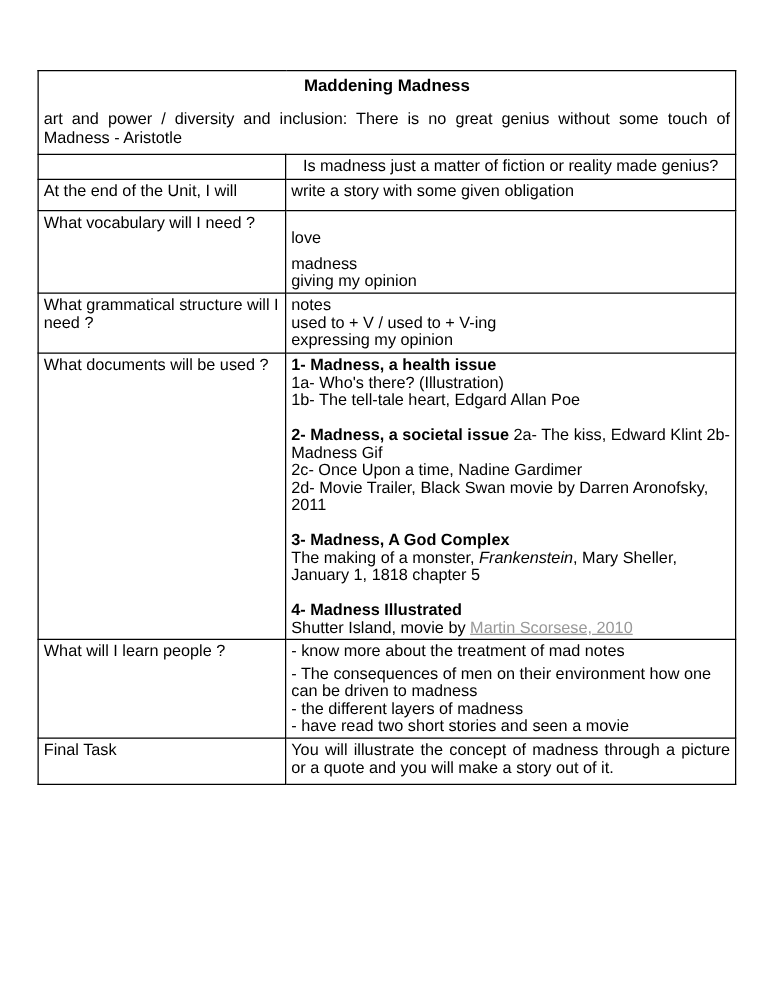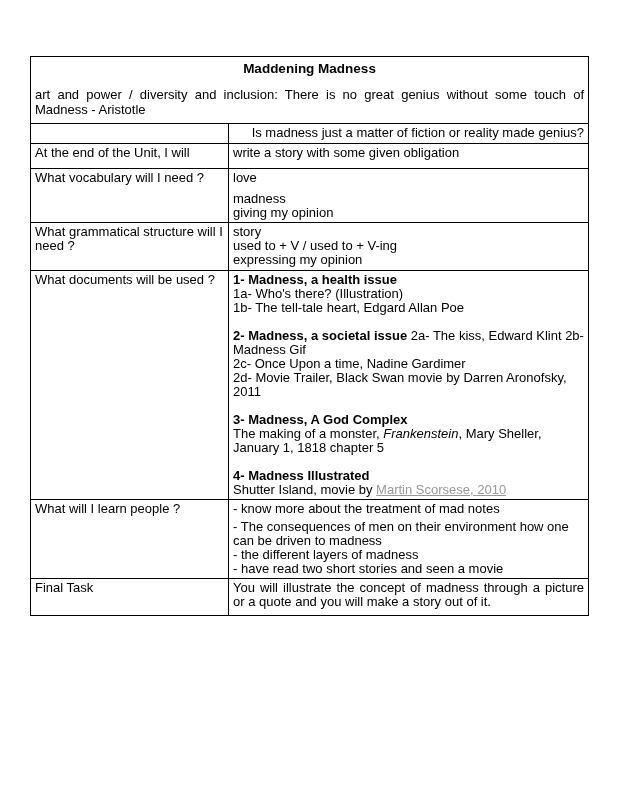--- a/index.html
+++ b/index.html
@@ -37,26 +37,26 @@
     font-weight: bold;
     font-size: 13.5px;
     line-height: 16px;
     padding-top: 2px;
   }
   .unit-subtitle {
     text-align: justify;
     margin-top: 10px;
     line-height: 15px;
   }
-  .eq-row td { height: 15px; }
+  .eq-row td { height: 15px; text-align: center; }
   .eq-cell { text-align: right; line-height: 15px; }
   .endunit-row td { height: 20px; }
   .endunit-value { padding-left: 12px; }
   .vocab-row td { height: 46px; }
-  .p-gap { margin: 0 0 7px 0; }
+  .p-gap { margin: 12px 0 7px 0; }
   .p0 { margin: 0; }
   .grammar-row td { height: 43px; }
   .docs-row td { height: 204px; }
   .doc-group { margin: 0 0 14px 0; }
   .doc-group:last-child { margin-bottom: 0; }
   .bold { font-weight: bold; }
   .italic { font-style: italic; margin-top: 31px; }
   .gray-text { color: var(--suggestion-gray, #999999); text-decoration: underline; }
   .learn-row td { height: 68px; }
   .learn-item-gap { margin: 0 0 4px 0; }
@@ -109,21 +109,21 @@
       <td>
         <div class="p-gap">love</div>
         <div class="p0">madness</div>
         <div class="p0">giving my opinion</div>
       </td>
     </tr>
 
     <tr class="grammar-row">
       <td>What grammatical structure will I need ?</td>
       <td>
-        <div class="p0">story</div>
+        <div class="p0">notes</div>
         <div class="p0">used to + V / used to + V-ing</div>
         <div class="p0">expressing my opinion</div>
       </td>
     </tr>
 
     <tr class="docs-row">
       <td>What documents will be used ?</td>
       <td>
         <div class="doc-group">
           <div class="bold">1- Madness, a health issue</div>

